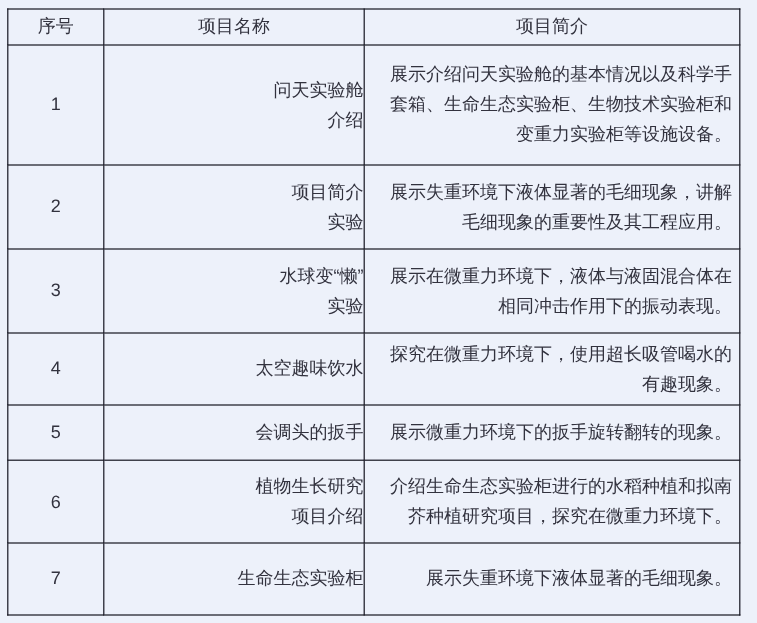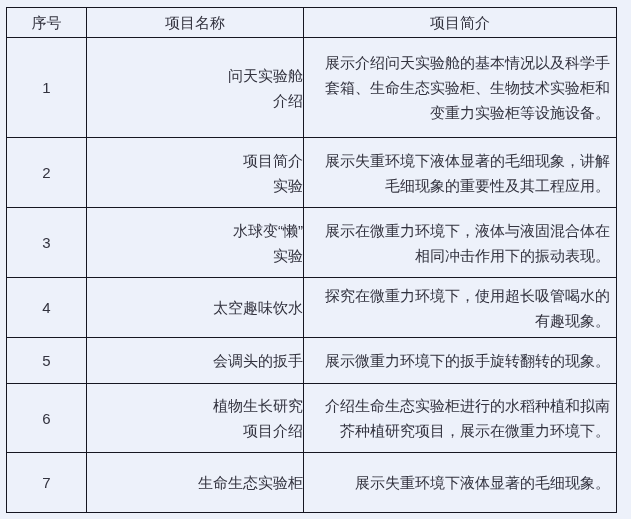--- a/index.html
+++ b/index.html
@@ -98,21 +98,21 @@
     </tr>
     <tr class="row4">
       <td class="idx">5</td>
       <td class="name">会调头的扳手</td>
       <td class="intro">展示微重力环境下的扳手旋转翻转的现象。</td>
     </tr>
     <tr class="row5">
       <td class="idx">6</td>
       <td class="name">植物生长研究
 项目介绍</td>
-      <td class="intro">介绍生命生态实验柜进行的水稻种植和拟南芥种植研究项目，展示在微重力环境下。</td>
+      <td class="intro">介绍生命生态实验柜进行的水稻种植和拟南芥种植研究项目，探究在微重力环境下。</td>
     </tr>
     <tr class="row6">
       <td class="idx">7</td>
       <td class="name">生命生态实验柜</td>
       <td class="intro">展示失重环境下液体显著的毛细现象。</td>
     </tr>
   </tbody>
 </table>
 
 </body></html>

